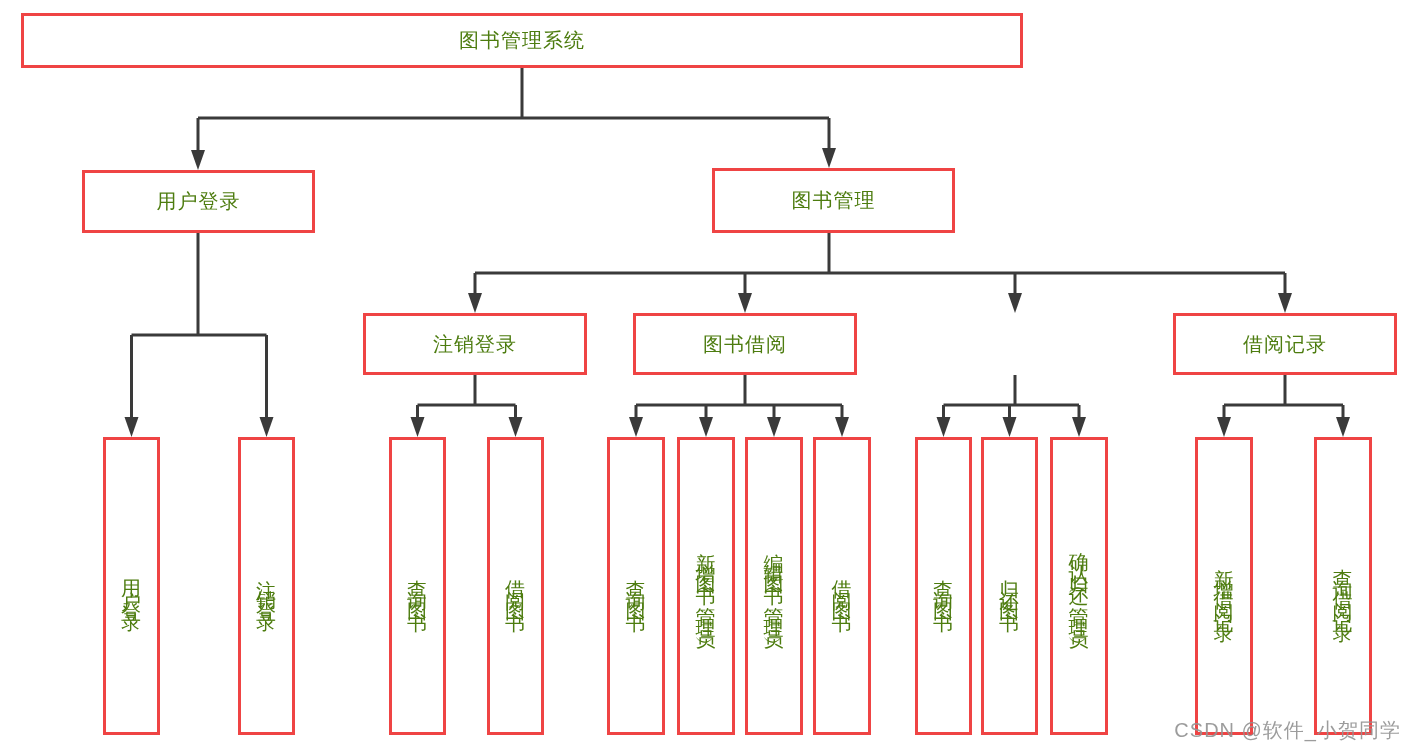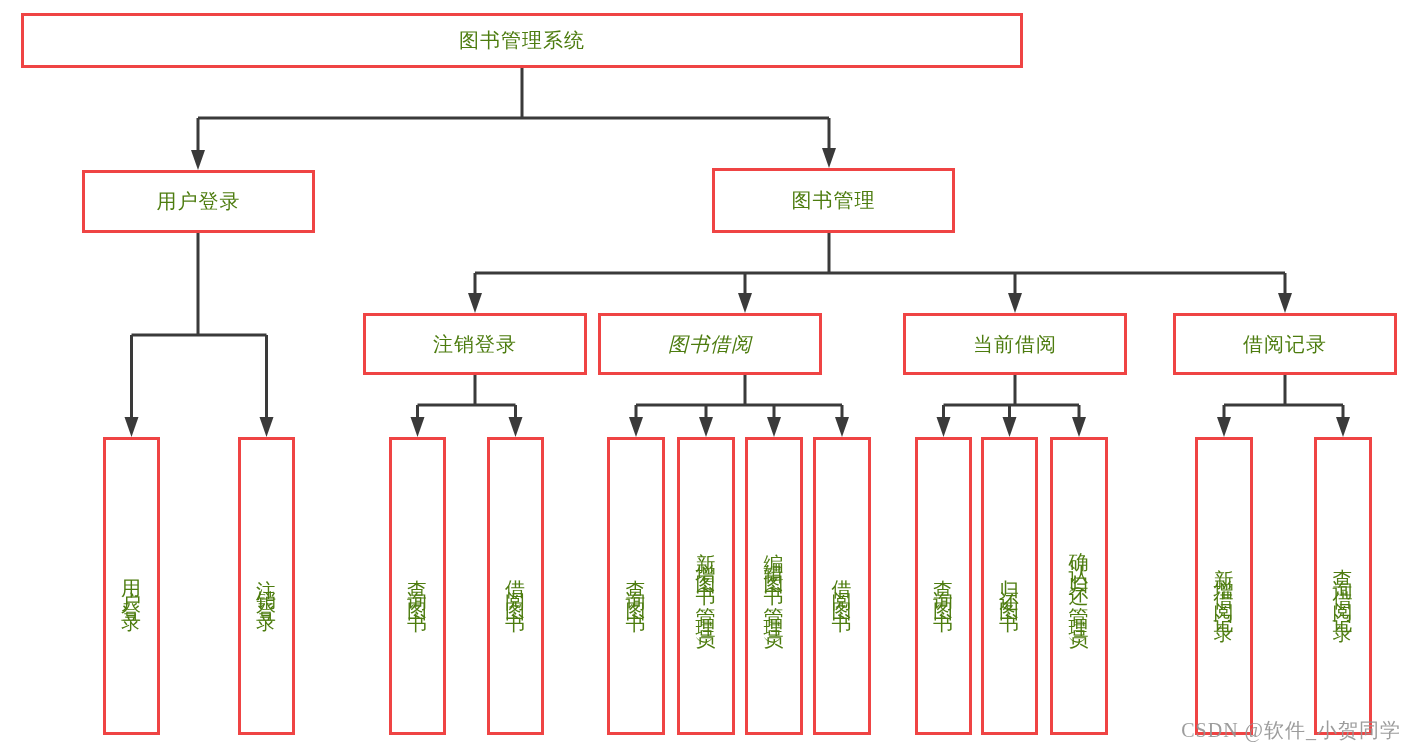--- a/index.html
+++ b/index.html
@@ -20,42 +20,42 @@
     line-height:1; white-space:nowrap;
   }
   
   .b-root   { left:21px;  top:13px;  width:1002px; height:55px; }
   
   .b-login  { left:82px;  top:170px; width:233px; height:63px; }
   .b-mgmt   { left:712px; top:168px; width:243px; height:65px; }
   
   .b-l3     { top:313px; width:224px; height:62px; }
   .b-rec    { left:363px; }
-  .b-bor    { left:598px;font-style:italic; }
+  .b-bor    { left:633px; }
   .b-cur    { left:903px; }
   .b-his    { left:1173px;align-items:center; }
   
   .leaf     { top:437px; height:298px; width:57px; }
   .lf0  { left:103px; }
   .lf1  { left:238px; }
   .lf2  { left:389px; }
   .lf3  { left:487px; }
   .lf4  { left:607px; width:58px; }
   .lf5  { left:677px; width:58px; }
   .lf6  { left:745px; width:58px; }
   .lf7  { left:813px; width:58px; }
   .lf8  { left:915px; }
   .lf9  { left:981px; }
   .lf10 { left:1050px; width:58px; }
   .lf11 { left:1195px; width:58px; }
   .lf12 { left:1314px; width:58px; }
   .watermark {
     position:absolute; z-index:3; right:4px; top:717px;
     font-size:20px; color:rgba(148,148,148,0.92);
-    letter-spacing:1px; white-space:nowrap;font-family:Liberation Serif, serif;
+    letter-spacing:1px; white-space:nowrap;
   }
 </style>
 </head>
 <body>
 
 <div id="stage">
 
   <svg id="wires" width="1405" height="747" viewBox="0 0 1405 747" stroke="#3a3a3a" stroke-width="3" fill="#3a3a3a">
 
     <path d="M522,68 V118 M198,118 H829 M198,118 V156 M829,118 V154" fill="none"></path>
@@ -102,23 +102,20 @@
   <div class="box b-mgmt">
     <span class="hlabel">图书管理</span>
   </div>
 
   <div class="box b-l3 b-rec">
     <span class="hlabel">注销登录</span>
   </div>
   <div class="box b-l3 b-bor">
     <span class="hlabel">图书借阅</span>
   </div>
-  <div class="box b-l3 b-cur">
-    <span class="hlabel">当前借阅</span>
-  </div>
   <div class="box b-l3 b-his">
     <span class="hlabel">借阅记录</span>
   </div>
 
   <div class="box leaf lf0">
     <span class="vlabel">用户登录</span>
   </div>
   <div class="box leaf lf1">
     <span class="vlabel">注销登录</span>
   </div>

